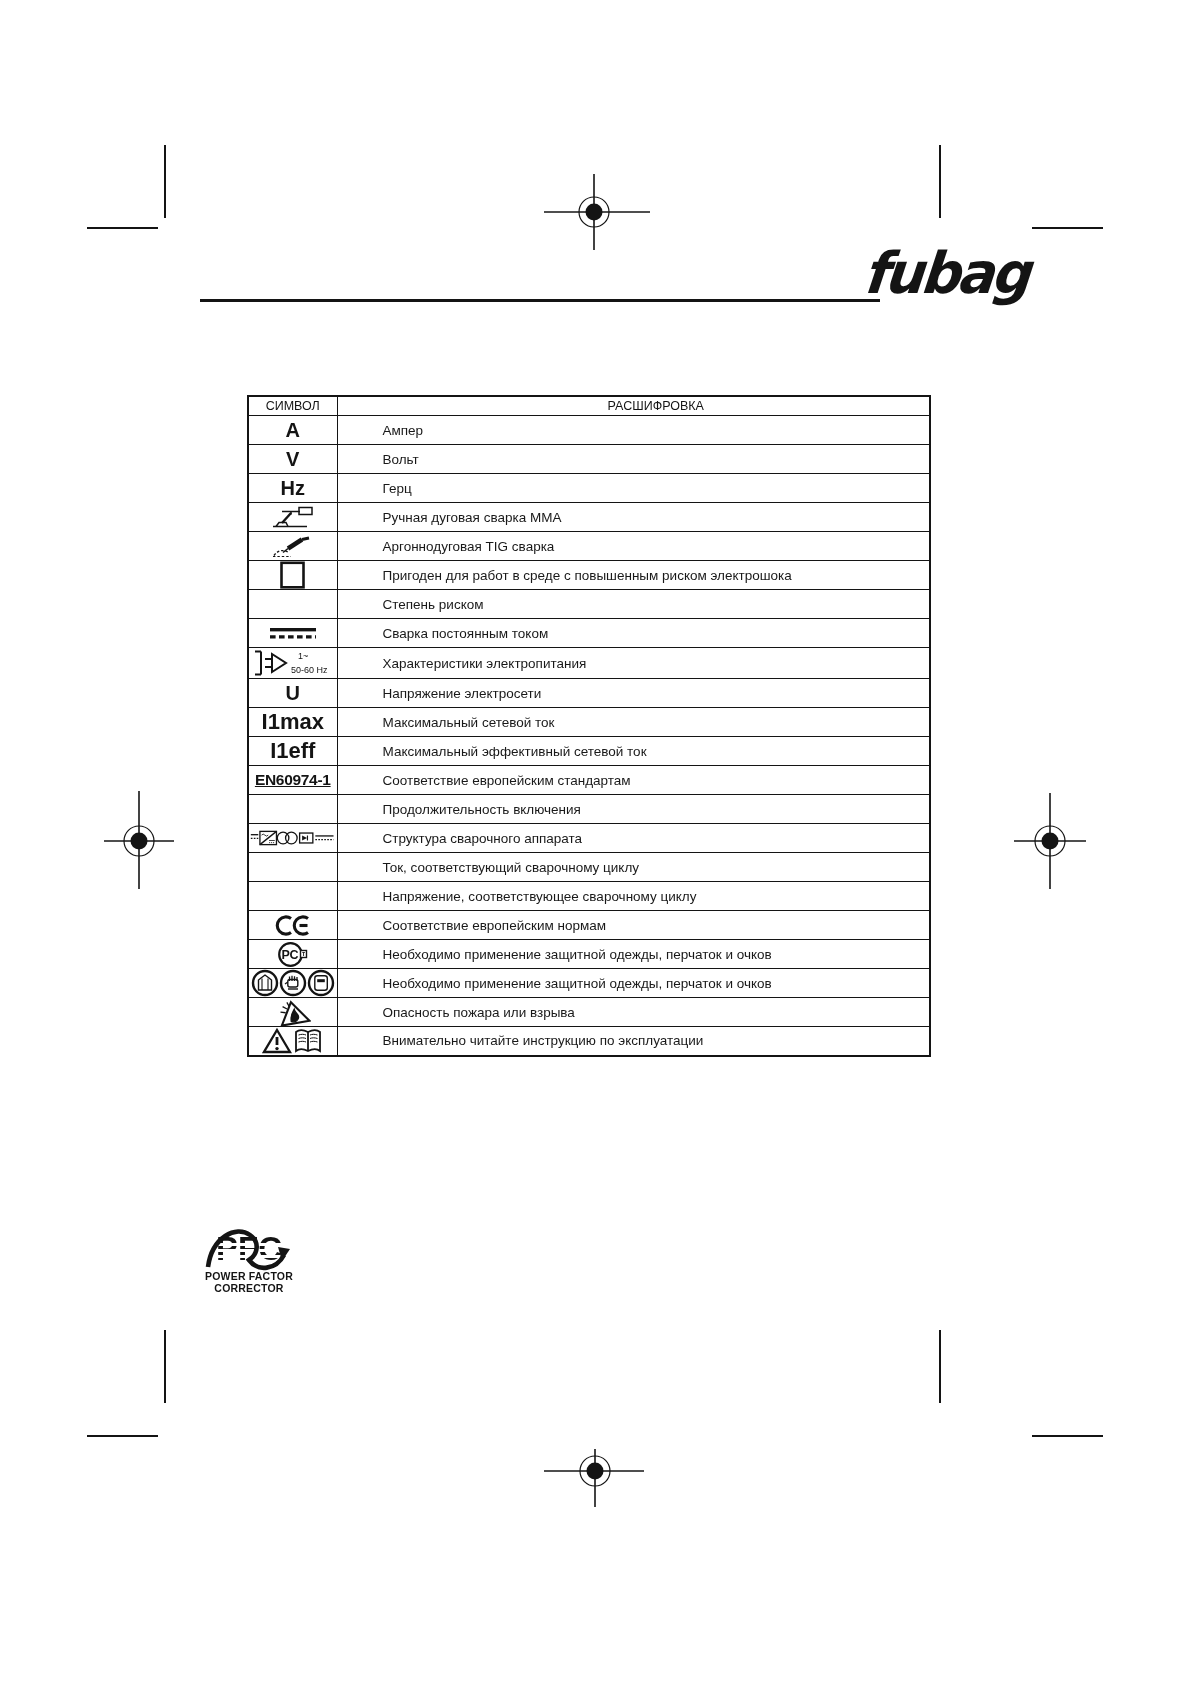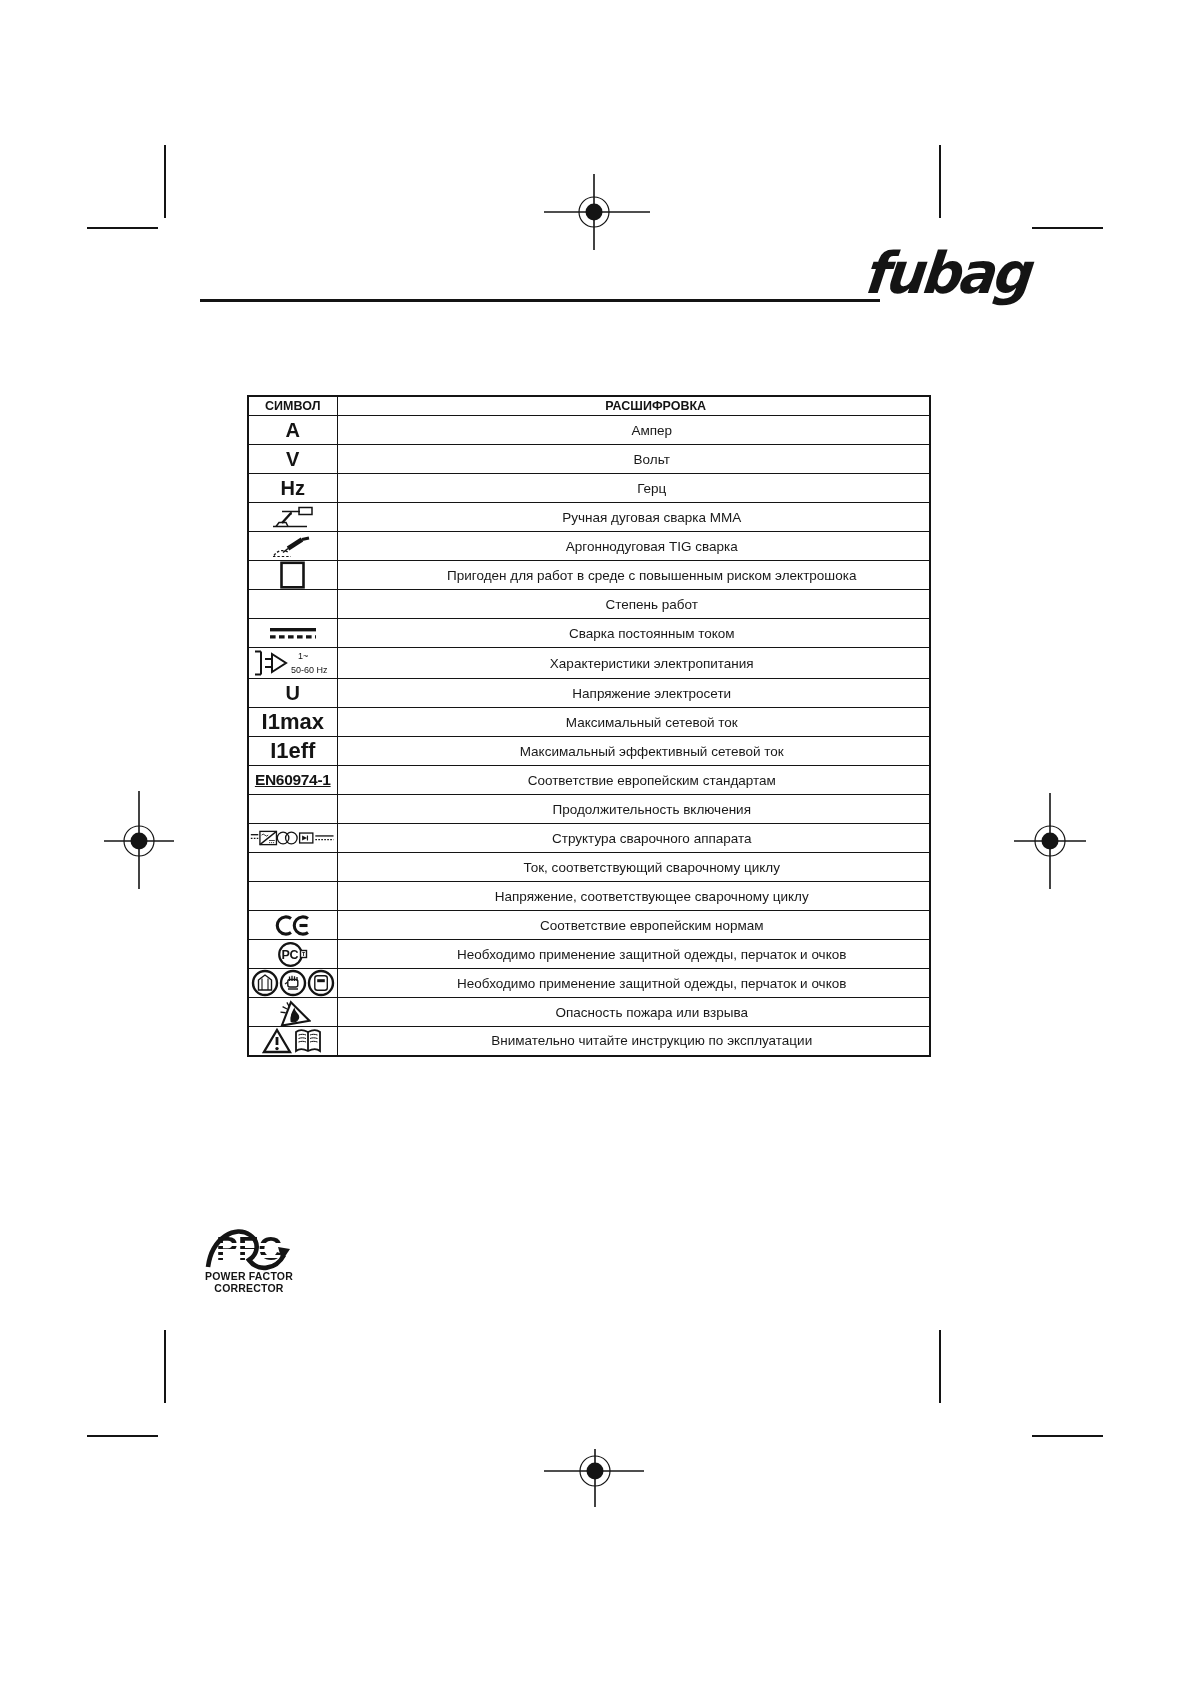--- a/index.html
+++ b/index.html
@@ -15,24 +15,24 @@
   .fubag{position:absolute;left:863px;top:243px;font-family:"DejaVu Sans", sans-serif;
          font-size:55px;font-weight:bold;font-style:italic;letter-spacing:-3px;
          transform:skewX(-8deg) scaleY(1.04);transform-origin:left bottom;color:var(--ink);}
 
   
   .symtab{position:absolute;left:247px;top:395px;width:684px;border-collapse:collapse;
           table-layout:fixed;border:2.4px solid var(--ink);}
   .symtab col.c1{width:89px;}
   .symtab th,.symtab td{border-top:1.9px solid var(--ink);padding:0;vertical-align:middle;}
   .symtab th + th, .symtab td + td{border-left:1.3px solid var(--ink);padding-left:45px;}
-  .symtab thead th{height:18px;font-size:12.5px;font-weight:bold;text-align:center;border-top:none;}
+  .symtab thead th{height:18px;font-size:12.5px;font-weight:normal;text-align:center;border-top:none;}
   .symtab tbody tr{height:29px;}
   td.sym{text-align:center;}
-  td.txt{text-align:center;padding-left:16px;padding-right:8px;font-size:13.5px;color:#191919;}
+  td.txt{text-align:left;padding-left:16px;padding-right:8px;font-size:13.5px;color:#191919;}
   .bs{font-weight:bold;font-size:20px;line-height:1;}
   .bs.md{font-size:22px;}
   .bs.sm{font-size:15.5px;letter-spacing:-0.3px;text-decoration:underline;}
   td.sym svg{display:block;margin:0 auto;}
 
   
   .pfc{position:absolute;left:201px;top:1231px;width:96px;text-align:center;}
   .pfc-wrap{position:relative;display:inline-block;height:40px;}
   .pfc-acronym{position:relative;display:inline-block;font-size:33px;line-height:36px;
                font-weight:bold;letter-spacing:0;color:var(--ink);font-family:"Liberation Sans",sans-serif;}
@@ -142,21 +142,21 @@
       <tr>
         <td class="sym">
           <svg width="30" height="28" viewBox="0 0 30 28">
             <rect x="3.5" y="1.8" width="22" height="24.5" fill="none" stroke="#141414" stroke-width="2.6"></rect>
           </svg>
         </td>
         <td class="txt">Пригоден для работ в среде с повышенным риском электрошока</td>
       </tr>
       <tr>
         <td class="sym"></td>
-        <td class="txt">Степень работ</td>
+        <td class="txt">Степень риском</td>
       </tr>
       <tr>
         <td class="sym">
           <svg width="48" height="13" viewBox="0 0 48 13">
             <rect x="1" y="1" width="46" height="3.4" fill="#141414"></rect>
             <line x1="1" y1="9.8" x2="47" y2="9.8" stroke="#141414" stroke-width="3.2" stroke-dasharray="5.6,3.4"></line>
           </svg>
         </td>
         <td class="txt">Сварка постоянным током</td>
       </tr>

